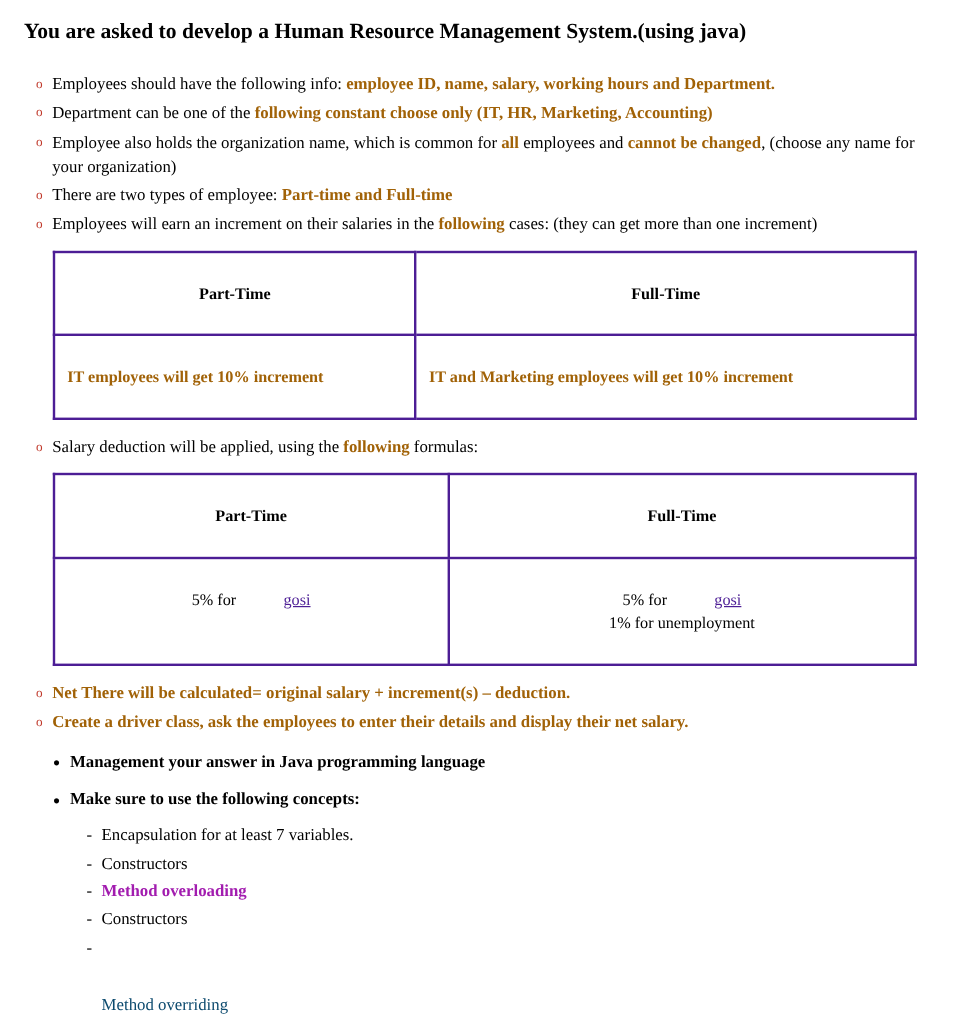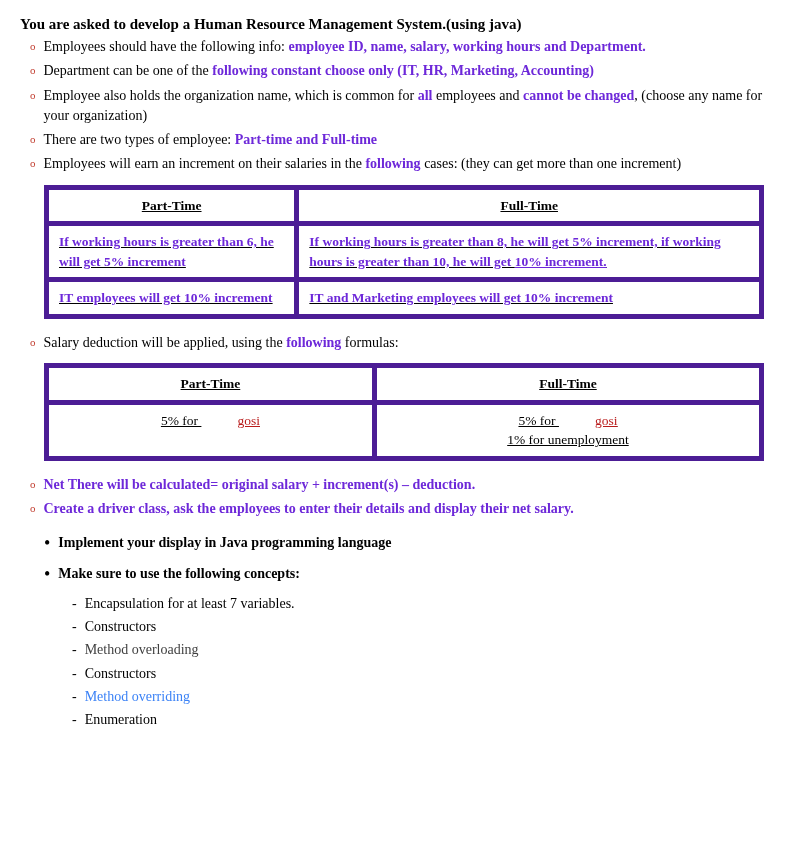--- a/index.html
+++ b/index.html
@@ -11,22 +11,22 @@
       font-family: 'Times New Roman', Times, serif;
       font-size: 14px;
       background: #fff;
       color: #000;
       padding: 16px 20px;
       width: 798px;
       min-height: 855px;
     }
     .main-title {
       font-weight: bold;
-      font-size: 15px;
-      margin-bottom: 4px;
+      font-size: 18px;
+      margin-bottom: 24px;
     }
     .bullet-list {
       list-style: none;
       margin-left: 10px;
       margin-bottom: 8px;
     }
     .bullet-list li {
       display: flex;
       align-items: flex-start;
       margin-bottom: 4px;
@@ -36,38 +36,37 @@
       color: #c0392b;
       font-size: 11px;
       margin-right: 8px;
       margin-top: 2px;
       flex-shrink: 0;
     }
     .bullet-text {
       flex: 1;
     }
     .highlight-blue {
-      color: #6d28d9;
+      color: #a16207;
       font-weight: bold;
     }
     .underline {
       text-decoration: underline;
     }
     table {
       border-collapse: collapse;
       width: 95%;
       margin: 10px 0 14px 24px;
       font-size: 13.5px;
     }
     table td, table th {
-      border: 5px solid #4c1d95;
-      padding: 6px 10px;
+      border: 2px solid #4c1d95;
+      padding: 24px 10px;
       vertical-align: top;
       line-height: 1.45;
-      text-decoration: underline;
     }
     table th {
       font-weight: bold;
       text-align: center;
       background: #fff;
     }
     .section-gap {
       margin-top: 8px;
     }
     .bold-bullet-list {
@@ -96,27 +95,29 @@
       display: flex;
       align-items: flex-start;
       margin-bottom: 3px;
       line-height: 1.45;
     }
     .dash {
       margin-right: 8px;
       flex-shrink: 0;
     }
     .method-overloading {
-      color: #404040;
+      color: #a21caf;
+      font-weight: bold;
     }
     .method-overriding {
-      color: #3b82f6;
+      color: #0c4a6e;
+      margin-top: 48px;
     }
     .red-underline {
-      color: #b91c1c;
+      color: #4c1d95;
       text-decoration: underline;
       margin-left: 36px;
     }
   </style>
 </head>
 <body>
 
 <div class="main-title">You are asked to develop a Human Resource Management System.(using java)</div>
 
 <ul class="bullet-list">
@@ -153,28 +154,20 @@
 </ul>
 
 <table>
   <tbody>
       <tr>
     <th>Part-Time</th>
     <th>Full-Time</th>
   </tr>
   <tr>
     <td>
-      <span class="highlight-blue">If working hours is greater than 6, he will get 5% increment</span>
-    </td>
-    <td>
-      <span class="highlight-blue">If working hours is greater than 8, he will get 5% increment, if working hours is greater than 10, he will get <span class="underline">10% increment.</span></span>
-    </td>
-  </tr>
-  <tr>
-    <td>
       <span class="highlight-blue">IT employees will get 10% increment</span>
     </td>
     <td>
       <span class="highlight-blue">IT and Marketing employees will get 10% increment</span>
     </td>
   </tr>
 </tbody>
   </table>
 
 <ul class="bullet-list section-gap">
@@ -215,21 +208,21 @@
     <span class="bullet-circle">o</span>
     <span class="bullet-text">
       <span class="highlight-blue">Create a driver class, ask the employees to enter their details and display their net salary.</span>
     </span>
   </li>
 </ul>
 
 <ul class="bold-bullet-list">
   <li>
     <span class="bold-dot">•</span>
-    <span><strong>Implement your display in Java programming language</strong></span>
+    <span><strong>Management your answer in Java programming language</strong></span>
   </li>
   <li>
     <span class="bold-dot">•</span>
     <span><strong>Make sure to use the following concepts:</strong></span>
   </li>
 </ul>
 
 <ul class="sub-dash-list">
   <li>
     <span class="dash">-</span>

